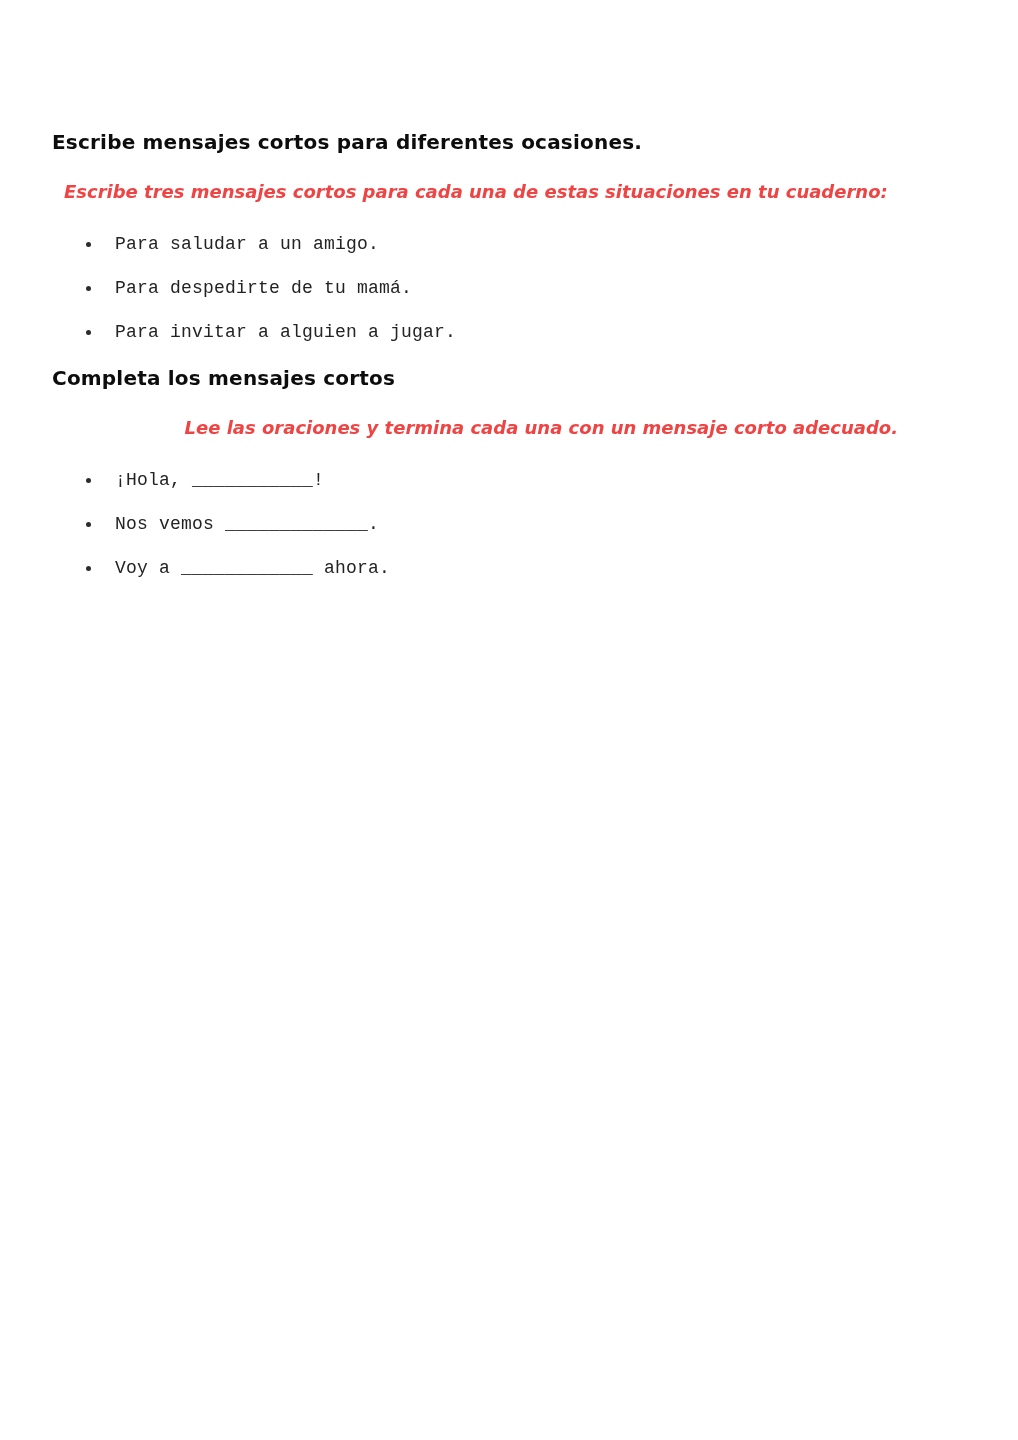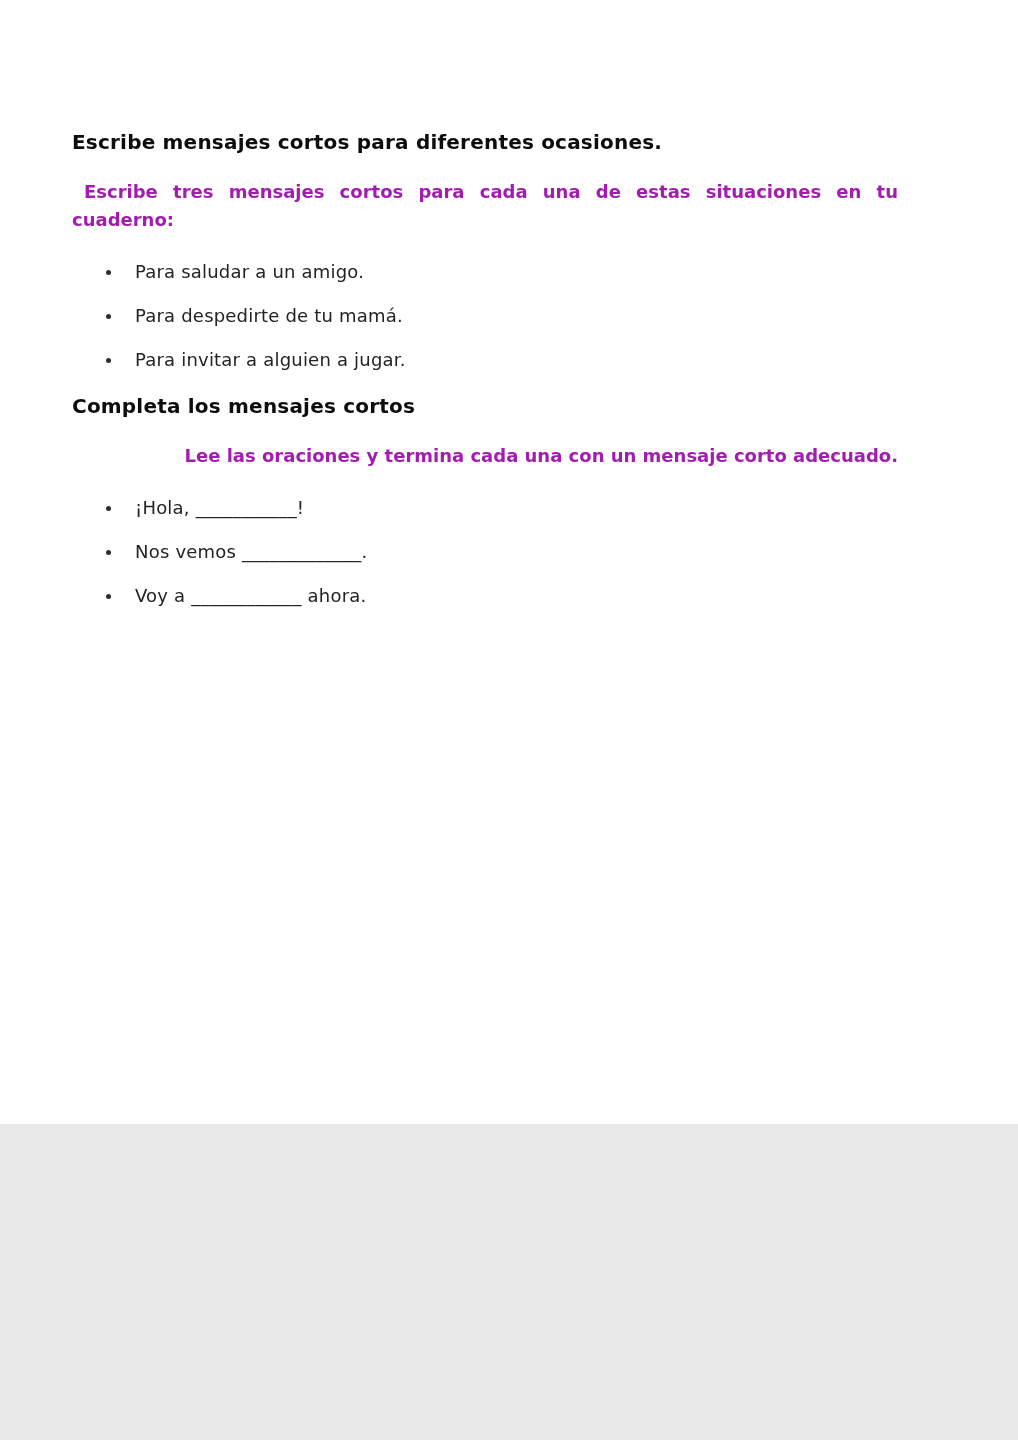--- a/index.html
+++ b/index.html
@@ -3,54 +3,56 @@
 <meta charset="utf-8">
 <style>
   html, body {
     margin: 0;
     padding: 0;
     background: #e8e8e8;
   }
   .page {
     position: relative;
     width: 1018px;
-    height: 1124px;
+    height: 1440px;
     margin: 0 auto;
     background: #ffffff;
     box-sizing: border-box;
-    padding: 130px 120px 0 72px;
+    padding: 130px 120px 0 52px;
     font-family: "DejaVu Sans", "Liberation Sans", sans-serif;
     color: #1f1f1f;
     overflow: hidden;
   }
   .section-title {
     margin: 0;
     font-size: 20px;
     font-weight: bold;
     color: #0d0d0d;
     line-height: 24px;
     letter-spacing: 0.2px;
   }
   .instructions {
     margin: 24px 0 0 0;
     font-size: 18px;
     font-weight: bold;
-    color: #a21caf;
+    color: #ef4444;
     line-height: 28px;
     text-align: justify;
     text-indent: 12px;
+    font-style: italic;
   }
   .instructions.single-line {
     text-align: right;
     text-indent: 13px;
   }
   ul.bullet-list {
     margin: 28px 0 0 0;
     padding: 0;
     list-style: none;
+    font-family: Liberation Mono, monospace;
   }
   ul.bullet-list li {
     position: relative;
     padding-left: 63px;
     margin-bottom: 24px;
     font-size: 18px;
     line-height: 20px;
     color: #232323;
     letter-spacing: 0.2px;
   }

